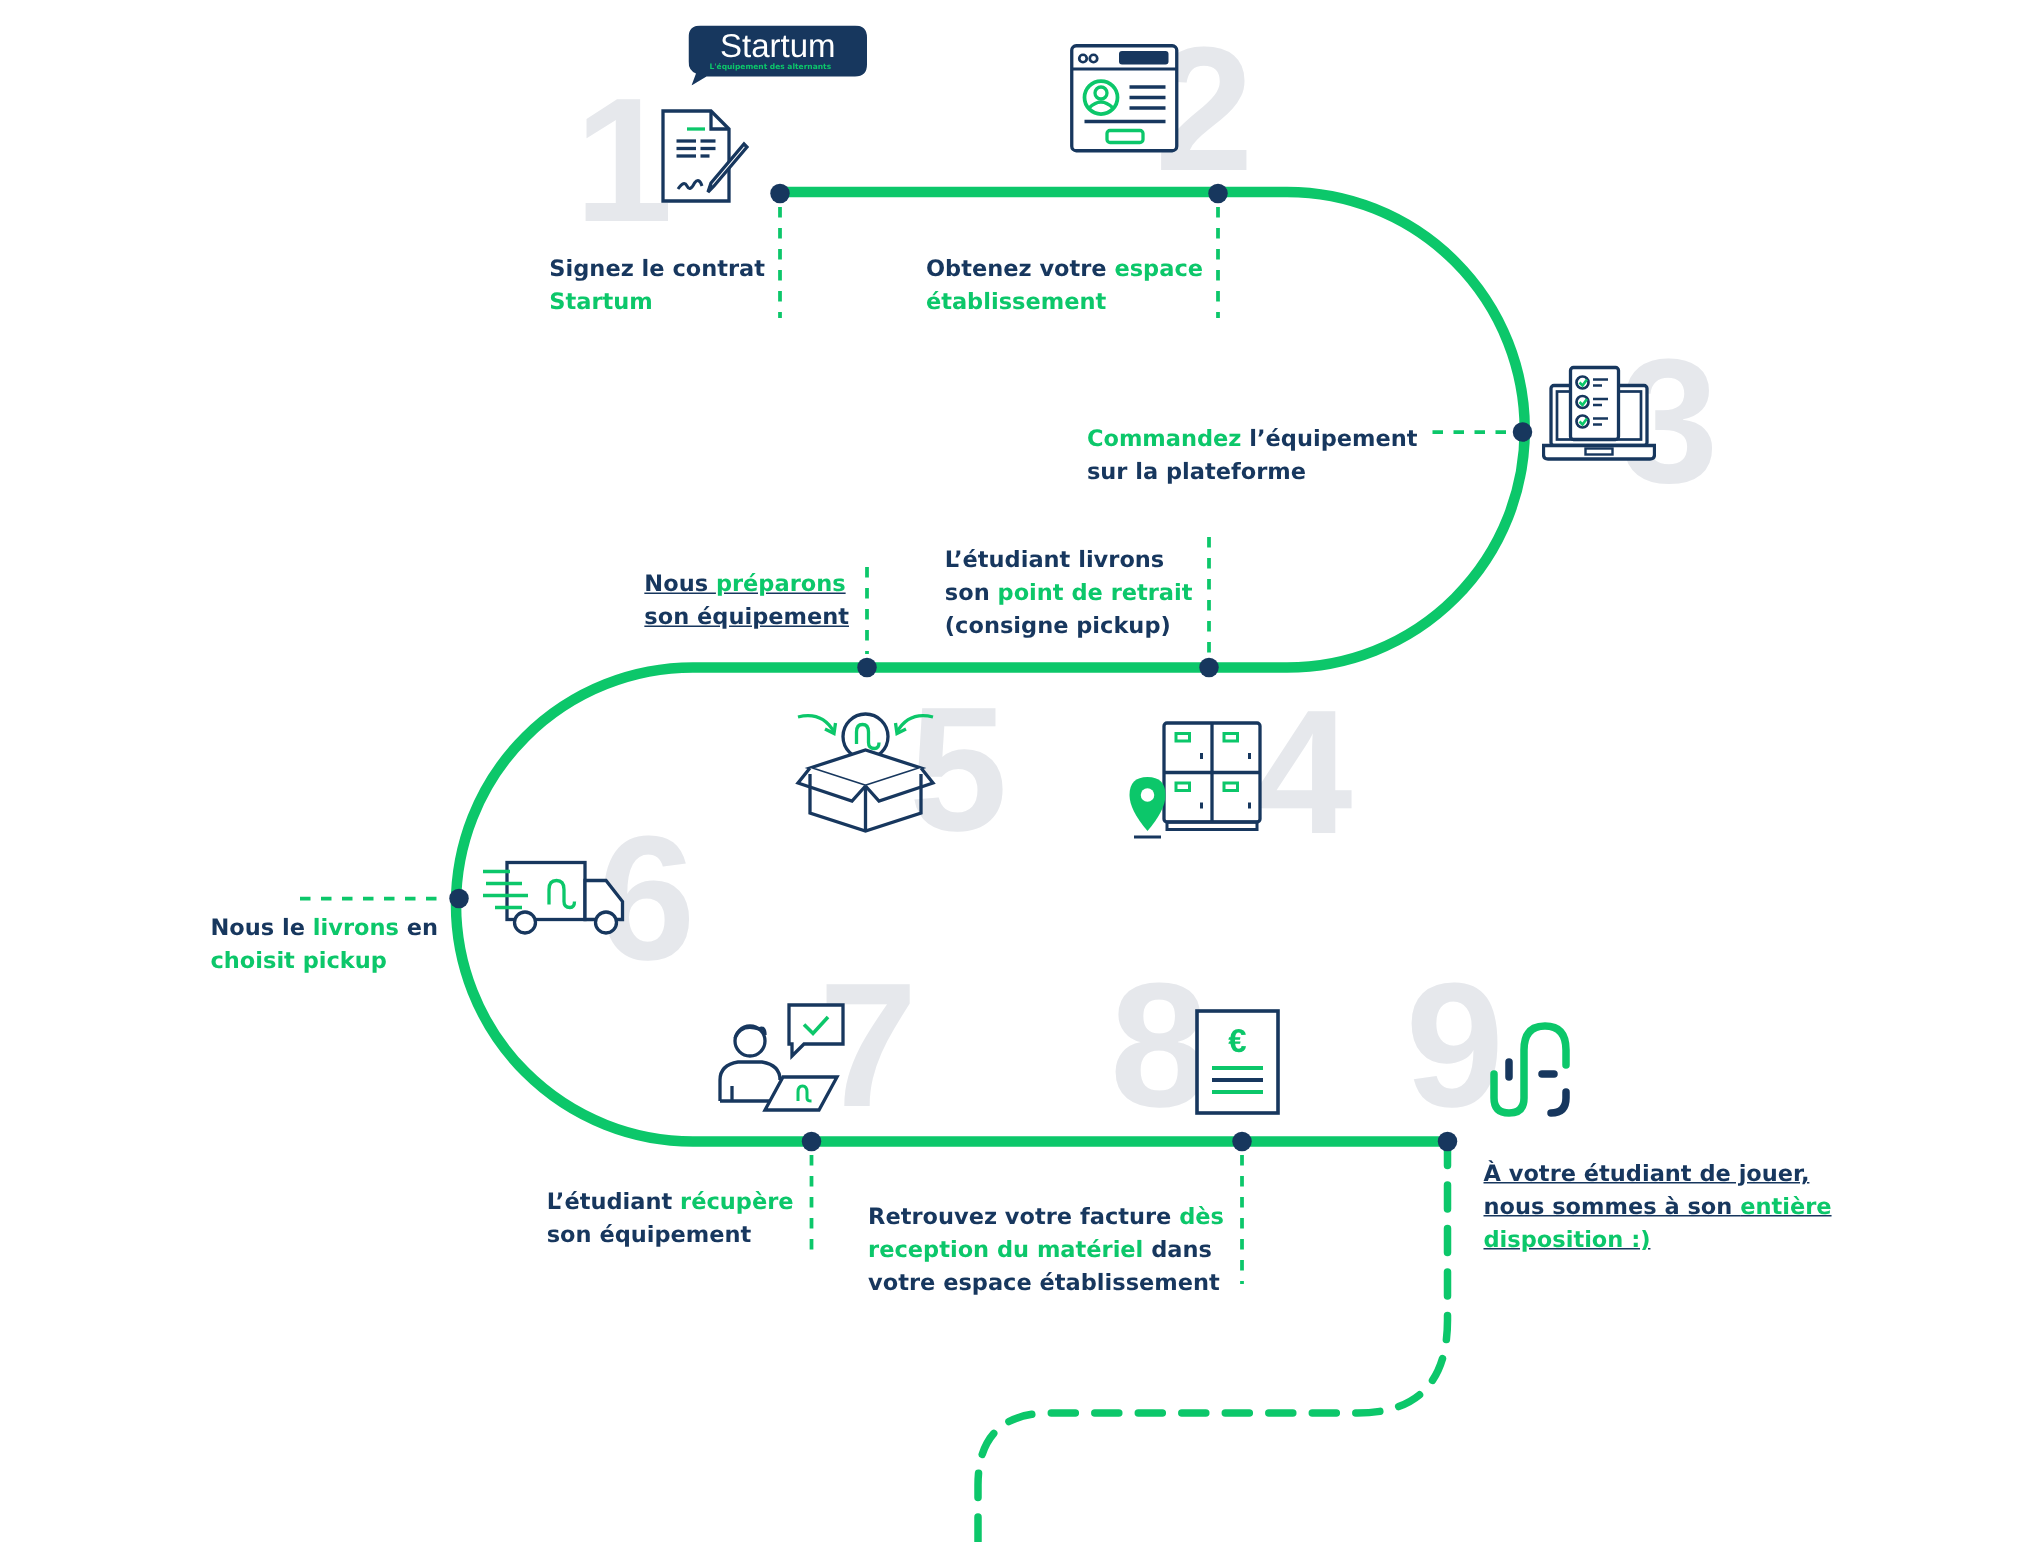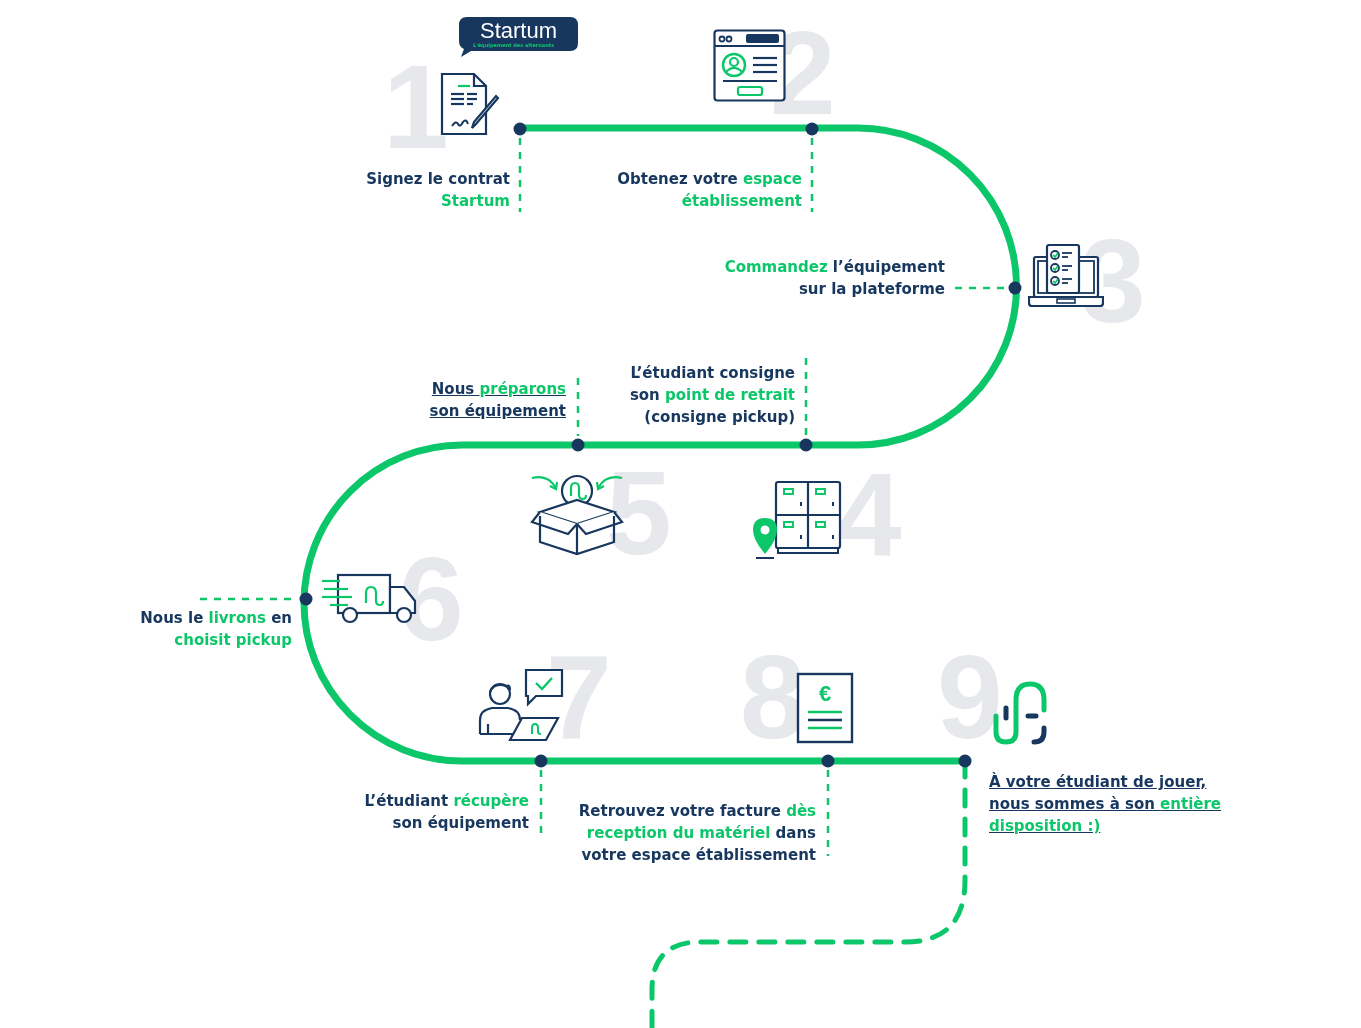--- a/index.html
+++ b/index.html
@@ -1,21 +1,21 @@
 <!DOCTYPE html>
 <html><head>
 <meta charset="utf-8">
 <style>
   html, body { margin: 0; padding: 0; background: #ffffff; }
   body { width: 1361px; height: 1028px; position: relative; overflow: hidden;
          font-family: "DejaVu Sans", sans-serif; }
   #canvas { position: absolute; left: 0; top: 0; }
   .label { position: absolute; font-size: 15px; line-height: 22px; font-weight: bold;
            color: #17375e; white-space: nowrap; }
-  .label.right { text-align: right; }
+  .label.right { text-align: left; }
   .label.left { text-align: left; }
   .hl { color: #0cc76a; }
   .bignum { position: absolute; font-family: "Liberation Sans", sans-serif; font-weight: bold;
             font-size: 118px; line-height: 118px; color: #e6e8ec; }
   .icon { position: absolute; }
   .logo { position: absolute; left: 459px; top: 17px; width: 119px; height: 40px; }
   .logo-word { position: absolute; left: 0; top: 1px; width: 119px; text-align: center;
                font-family: "Liberation Sans", sans-serif; font-size: 22px; color: #ffffff; }
   .logo-tag { position: absolute; left: 14px; top: 25px; font-size: 5px; color: #0cc76a;
               font-family: "DejaVu Sans", sans-serif; font-weight: bold; }
@@ -201,19 +201,19 @@
 
 <svg class="icon" style="left:990px; top:680px" width="64" height="66" viewBox="0 0 64 66">
   <path d="M6 36 V52 Q6 62 16 62 Q26 62 26 52 V20 Q26 4 40 4 Q54 4 54 20 V30" fill="none" stroke="#0cc76a" stroke-width="5" stroke-linecap="round"></path>
   <line x1="16" y1="28" x2="16" y2="38" stroke="#17375e" stroke-width="5" stroke-linecap="round"></line>
   <line x1="38" y1="36" x2="46" y2="36" stroke="#17375e" stroke-width="5" stroke-linecap="round"></line>
   <path d="M54 48 V52 Q54 62 44 62" fill="none" stroke="#17375e" stroke-width="5" stroke-linecap="round"></path>
 </svg>
 
 <div class="label right" style="right:851px; top:168px;"><span>Signez le contrat</span><br><span class="hl">Startum</span></div>
 <div class="label right" style="right:559px; top:168px;margin-left:28px;"><span>Obtenez votre </span><span class="hl">espace</span><br><span class="hl">établissement</span></div>
-<div class="label right" style="right:416px; top:256px;"><span class="hl">Commandez</span><span> l’équipement</span><br><span>sur la plateforme</span></div>
-<div class="label right" style="right:566px; top:362px;"><span>L’étudiant consigne</span><br><span>son </span><span class="hl">point de retrait</span><br><span>(consigne pickup)</span></div>
+<div class="label right" style="right:416px; top:281px;"><span class="hl">Commandez</span><span> l’équipement</span><br><span>sur la plateforme</span></div>
+<div class="label right" style="right:566px; top:362px;"><span>L’étudiant livrons</span><br><span>son </span><span class="hl">point de retrait</span><br><span>(consigne pickup)</span></div>
 <div class="label right" style="right:795px; top:378px;text-decoration:underline;"><span>Nous </span><span class="hl">préparons</span><br><span>son équipement</span></div>
 <div class="label right" style="right:1069px; top:607px;"><span>Nous le </span><span class="hl">livrons</span><span> en</span><br><span class="hl">choisit pickup</span></div>
 <div class="label right" style="right:832px; top:790px;"><span>L’étudiant </span><span class="hl">récupère</span><br><span>son équipement</span></div>
 <div class="label right" style="right:545px; top:780px;margin-top:20px;"><span>Retrouvez votre facture </span><span class="hl">dès</span><br><span class="hl">reception du matériel</span><span> dans</span><br><span>votre espace établissement</span></div>
 <div class="label left" style="left:989px; top:771px;text-decoration:underline;"><span>À votre étudiant de jouer,</span><br><span>nous sommes à son </span><span class="hl">entière</span><br><span class="hl">disposition :)</span></div>
 
 </body></html>

